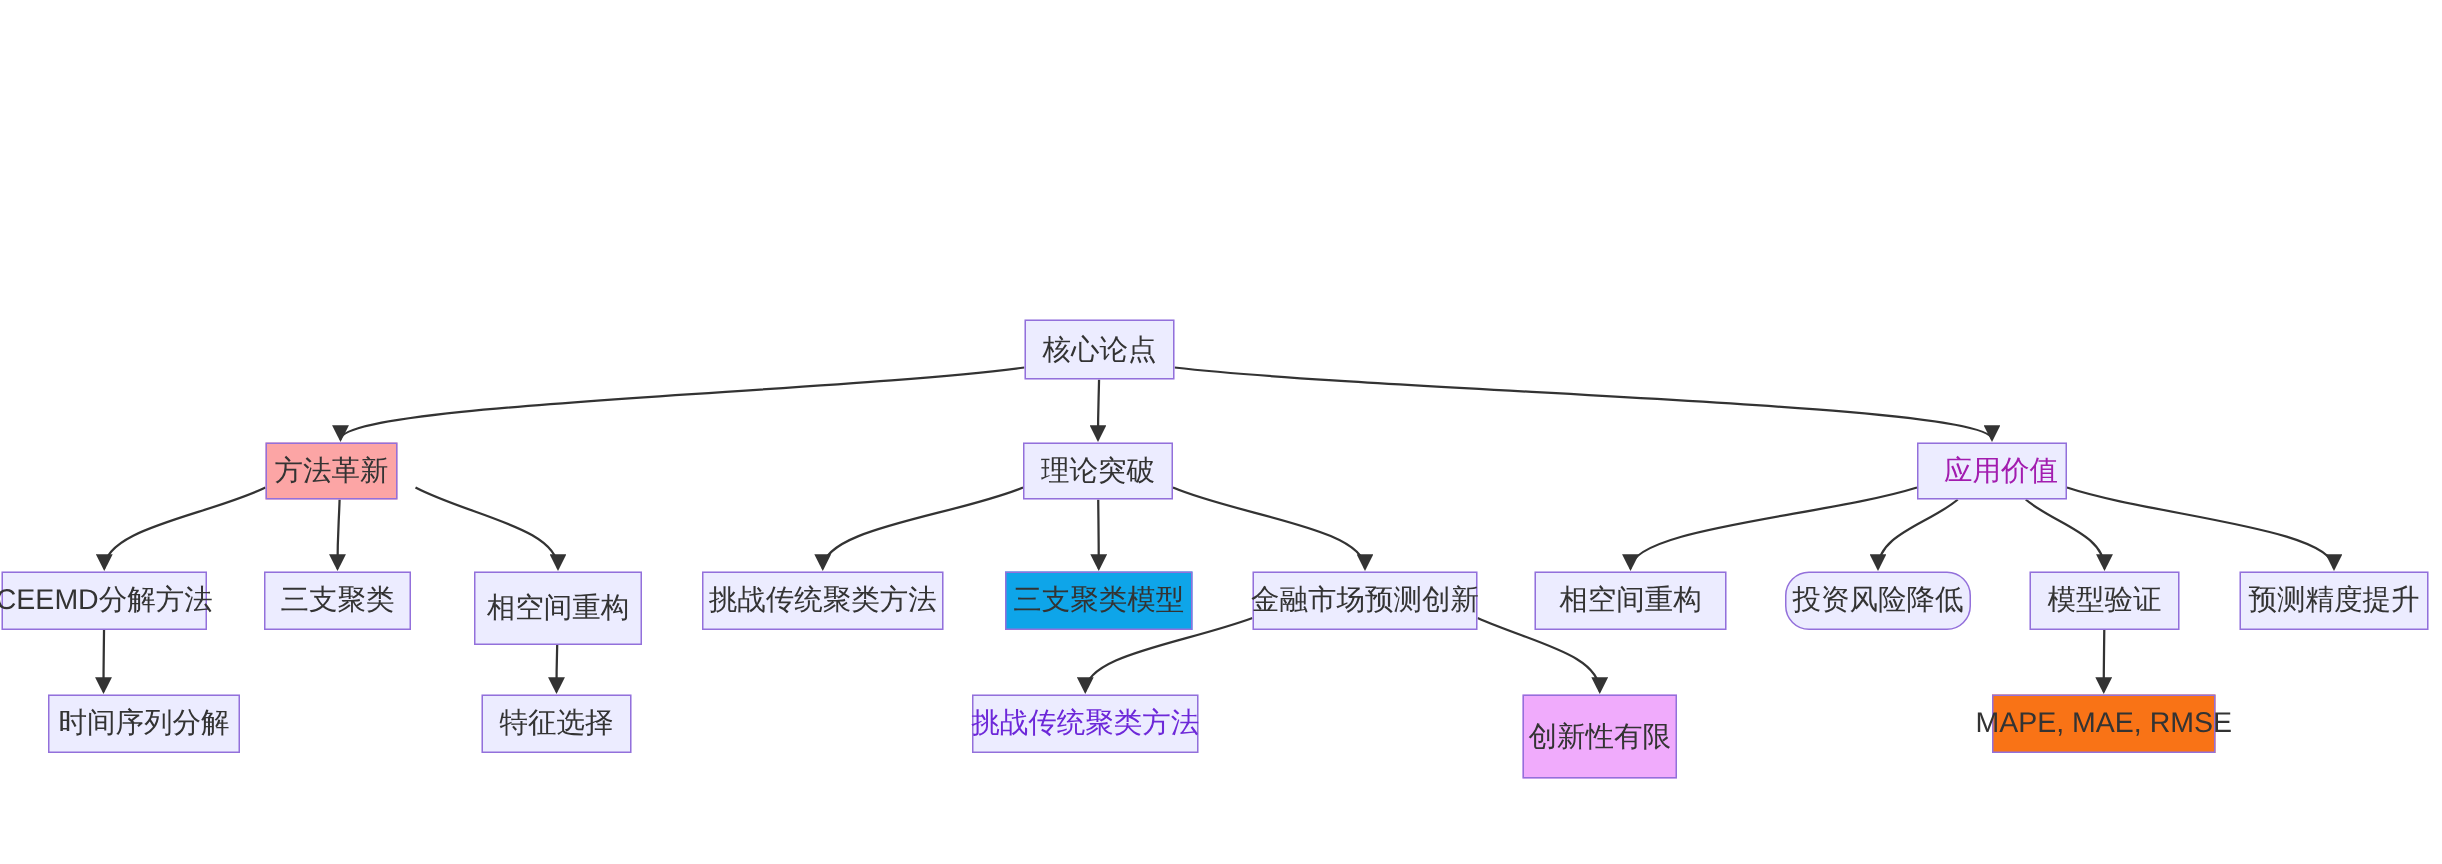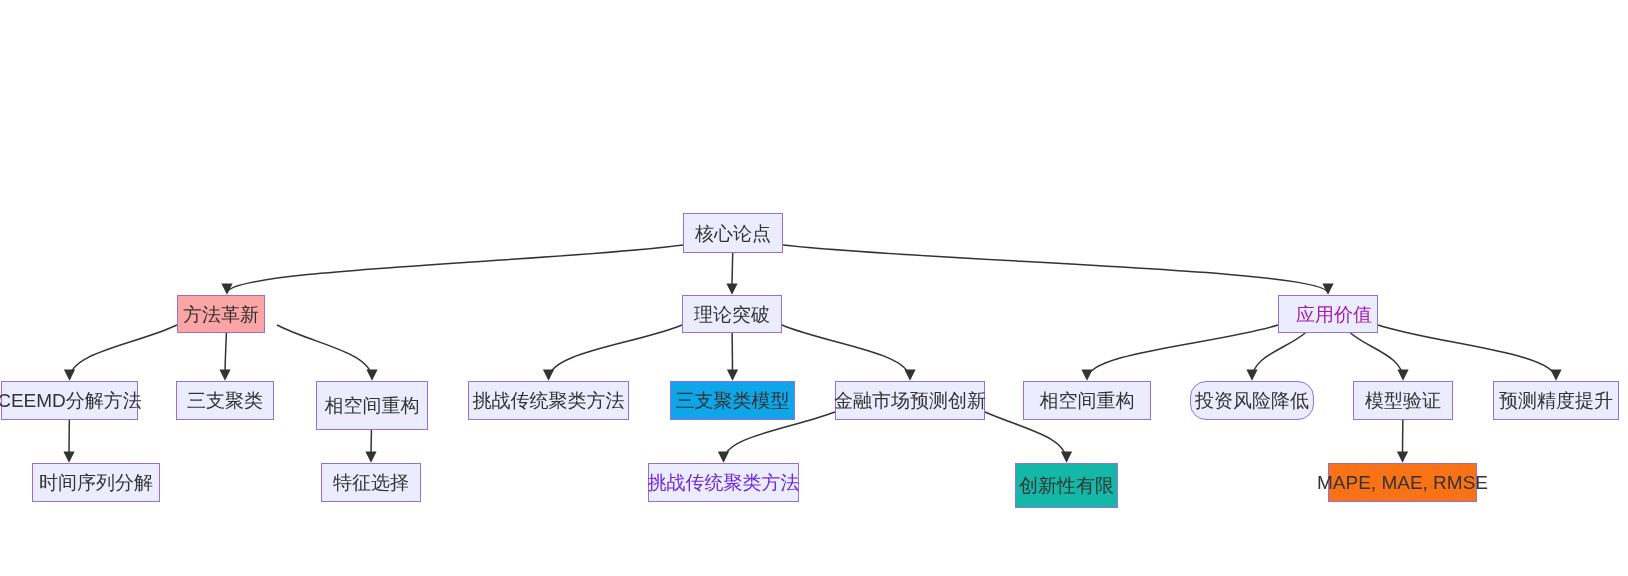--- a/index.html
+++ b/index.html
@@ -122,20 +122,20 @@
       </div>
       <div class="flow-node" style="left: 5px; top: 463px; width: 128px; height: 39px; background: rgb(236, 236, 255); border-color: rgb(147, 112, 219); color: rgb(51, 51, 51); margin-left: 27px;">
         <span>时间序列分解</span>
       </div>
       <div class="flow-node" style="left: 321px; top: 463px; width: 100px; height: 39px; background: rgb(236, 236, 255); border-color: rgb(147, 112, 219); color: rgb(51, 51, 51);">
         <span>特征选择</span>
       </div>
       <div class="flow-node" style="left: 648px; top: 463px; width: 151px; height: 39px; background: rgb(236, 236, 255); border-color: rgb(147, 112, 219); color: #6d28d9;">
         <span>挑战传统聚类方法</span>
       </div>
-      <div class="flow-node" style="left: 1015px; top: 463px; width: 103px; height: 45px; background: #14b8a6; border-color: rgb(147, 112, 219); color: rgb(51, 51, 51);">
+      <div class="flow-node" style="left: 1015px; top: 463px; width: 103px; height: 56px; background: #f0abfc; border-color: rgb(147, 112, 219); color: rgb(51, 51, 51);">
         <span>创新性有限</span>
       </div>
       <div class="flow-node" style="left: 1328px; top: 463px; width: 149px; height: 39px; background: #f97316; border-color: rgb(147, 112, 219); color: rgb(51, 51, 51);">
         <span>MAPE, MAE, RMSE</span>
       </div>
     </div>
 </div>
 
 </body></html>

